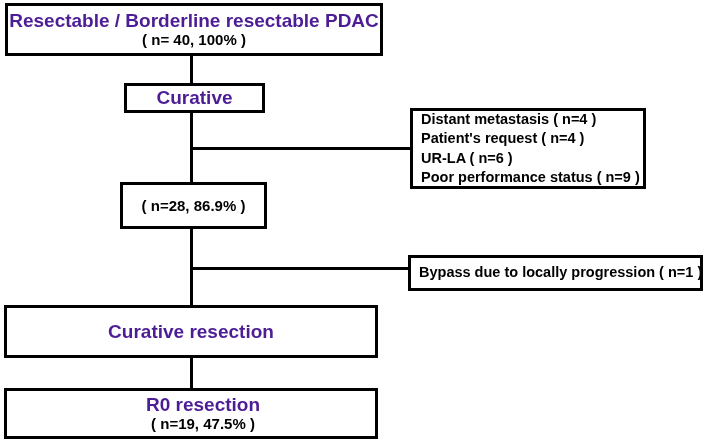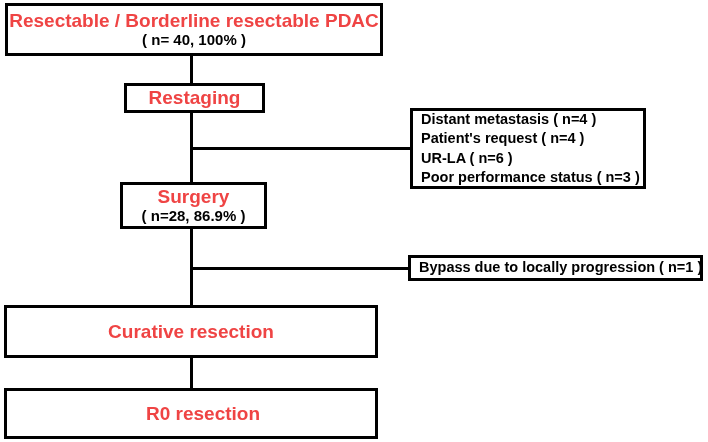--- a/index.html
+++ b/index.html
@@ -24,21 +24,21 @@
     border: 3px solid #000000;
     background: #ffffff;
     display: flex;
     flex-direction: column;
     align-items: center;
     justify-content: center;
     z-index: 2;
   }
   .node .title {
     font-weight: bold;
-    color: #ef4444;
+    color: #4c1d95;
     line-height: 1.12;
     white-space: nowrap;
     text-align: center;
   }
   .node .sub {
     font-weight: bold;
     color: #000000;
     line-height: 1.12;
     white-space: nowrap;
     text-align: center;
@@ -76,21 +76,21 @@
     padding: 2px 11px 2px 8px;
   }
   #box-dropouts .line {
     font-size: 14.5px;
     font-weight: bold;
     color: #000000;
     line-height: 1.32;
     white-space: nowrap;
   }
   #box-bypass {
-    left: 408px; top: 255px; width: 295px; height: 26px;
+    left: 408px; top: 255px; width: 295px; height: 36px;
     padding-left: 8px;
     text-align: center;
   }
   #box-bypass .line {
     font-size: 14.5px;
     font-weight: bold;
     color: #000000;
     line-height: 1.1;
     white-space: nowrap;
   }
@@ -122,40 +122,40 @@
   <div class="conn v" id="conn-surgery-curative"></div>
   <div class="conn h" id="conn-branch-bypass"></div>
   <div class="conn v" id="conn-curative-r0"></div>
 
   <div class="node" id="node-top">
     <div class="title">Resectable / Borderline resectable PDAC</div>
     <div class="sub">( n= 40, 100% )</div>
   </div>
 
   <div class="node" id="node-restaging">
-    <div class="title">Restaging</div>
+    <div class="title">Curative</div>
   </div>
 
   <div class="side-box" id="box-dropouts">
     <div class="line">Distant metastasis ( n=4 )</div>
     <div class="line">Patient's request ( n=4 )</div>
     <div class="line">UR-LA ( n=6 )</div>
-    <div class="line">Poor performance status ( n=3 )</div>
+    <div class="line">Poor performance status ( n=9 )</div>
   </div>
 
   <div class="node" id="node-surgery">
-    <div class="title">Surgery</div>
     <div class="sub">( n=28, 86.9% )</div>
   </div>
 
   <div class="side-box" id="box-bypass">
     <div class="line">Bypass due to locally progression  ( n=1 )</div>
   </div>
 
   <div class="node" id="node-curative">
     <div class="title">Curative resection</div>
   </div>
 
   <div class="node" id="node-r0">
     <div class="title">R0 resection</div>
+    <div class="sub">( n=19, 47.5% )</div>
   </div>
 
 </div>
 
 </body></html>

